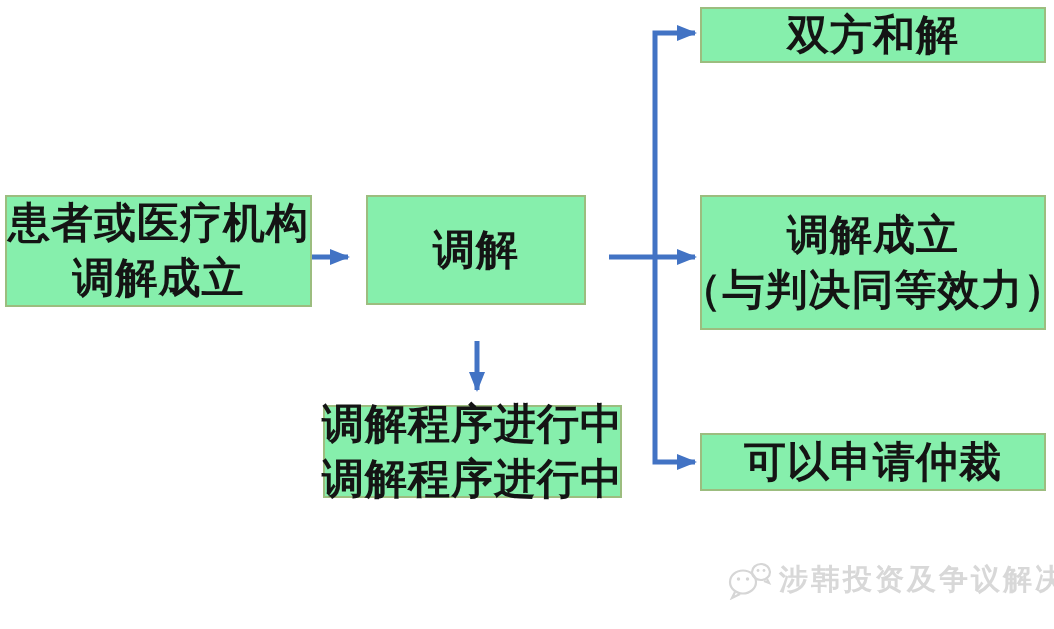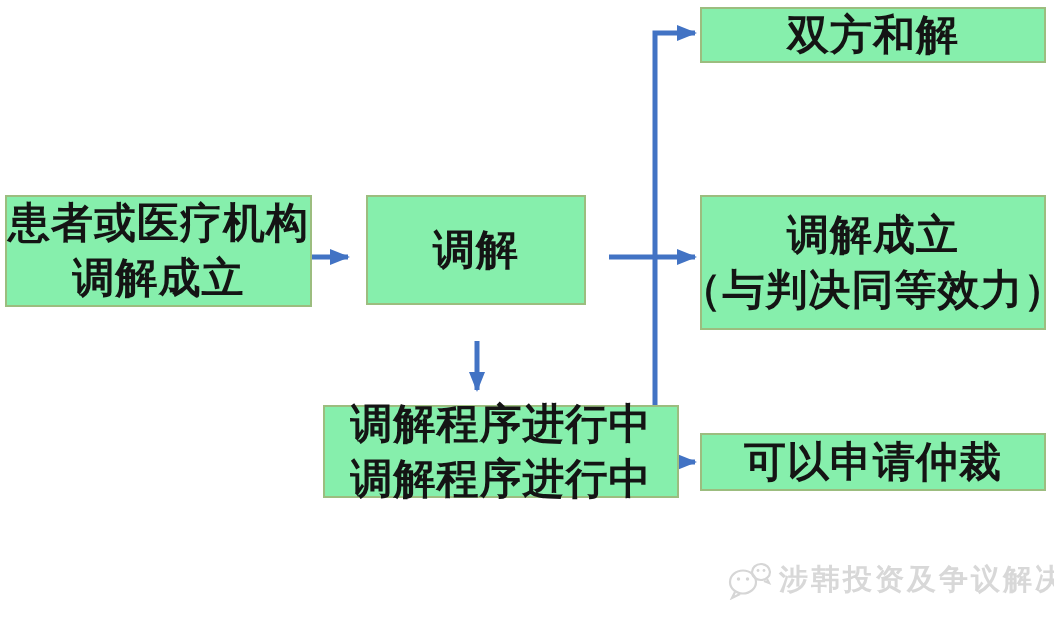--- a/index.html
+++ b/index.html
@@ -23,21 +23,21 @@
     text-align: center;
     color: var(--text, #141414);
     font-weight: bold;
     font-size: 42px;
     line-height: 1.3;
     letter-spacing: 1px;
   }
   .node .line { white-space: nowrap; }
   .n-application     { left: 5px;   top: 195px; width: 307px; height: 112px; }
   .n-mediation       { left: 366px; top: 195px; width: 220px; height: 110px; }
-  .n-arbitration     { left: 323px; top: 405px; width: 356px; height: 93px;  }
+  .n-arbitration     { left: 323px; top: 405px; width: 299px; height: 93px;  }
   .n-settlement      { left: 700px; top: 7px;   width: 346px; height: 56px;  }
   .n-established     { left: 700px; top: 195px; width: 346px; height: 135px; }
   .n-not-established { left: 700px; top: 433px; width: 346px; height: 58px;  }
   svg.arrows { position: absolute; left: 0; top: 0; }
   .arrow {
     stroke: var(--arrow, #4273c4);
     stroke-width: 5;
     fill: none;
     stroke-linejoin: miter;
     stroke-linecap: butt;

